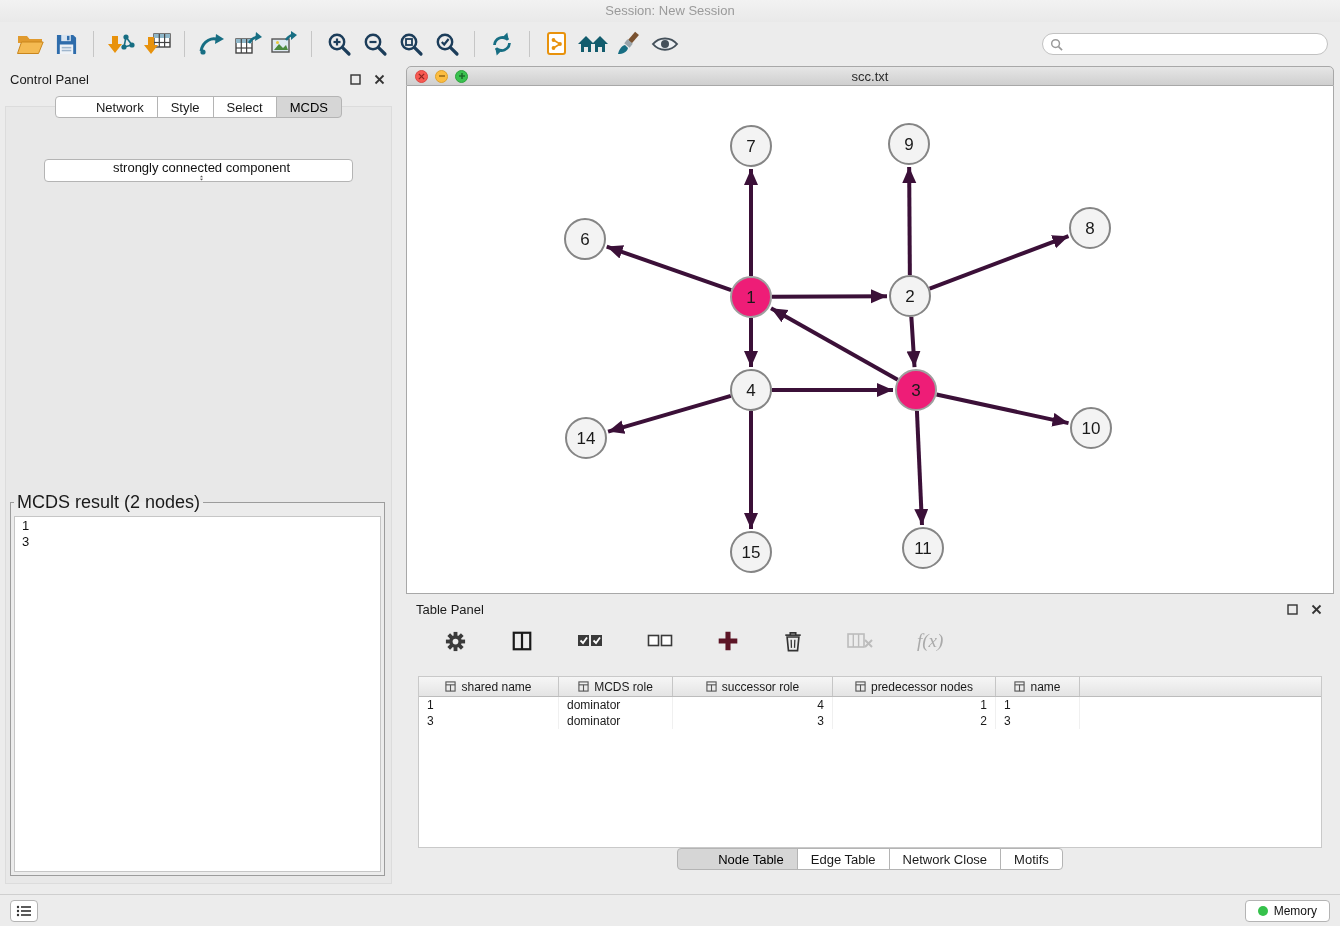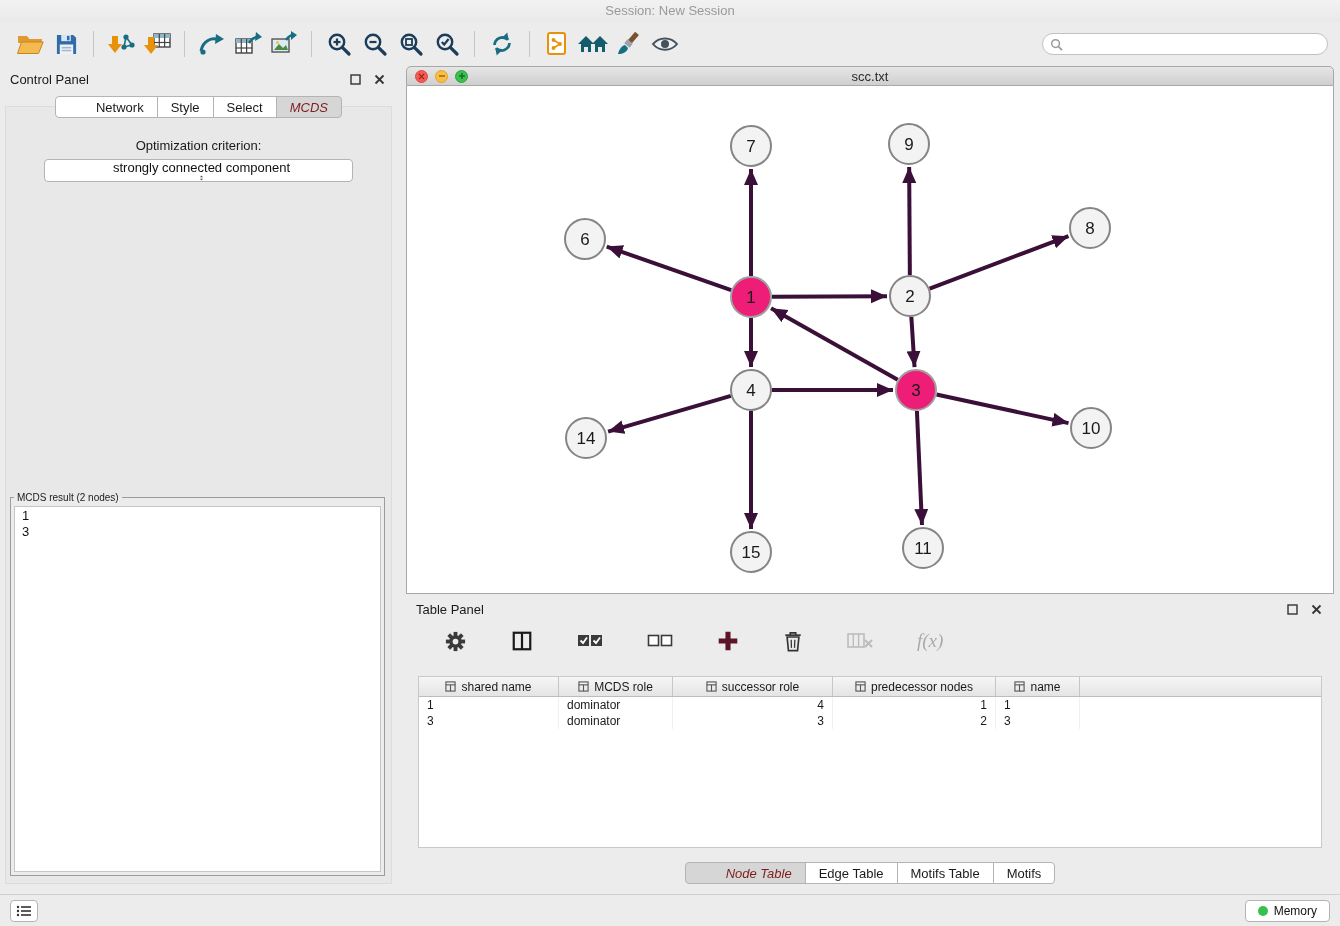--- a/index.html
+++ b/index.html
@@ -22,29 +22,29 @@
   .panel-header .spacer{flex:1;}
   .ph-btn{width:16px;height:16px;display:flex;align-items:center;justify-content:center;background:none;border:none;padding:0;margin-left:8px;}
 
   
   .control-panel{position:absolute;top:66px;left:0;width:397px;height:820px;background:#ececec;}
   .cp-content{position:absolute;top:40px;left:5px;right:5px;bottom:2px;background:#e8e8e8;border:1px solid #dcdcdc;}
   .cp-tabs{position:absolute;top:30px;left:0;right:0;display:flex;justify-content:center;z-index:2;}
   .seg-btn{font:13px "Liberation Sans",sans-serif;background:#fff;border:1px solid #b4b4b4;padding:2px 13px;margin-left:-1px;color:#1a1a1a;height:22px;box-sizing:border-box;}
   .seg-btn:first-child{border-radius:4px 0 0 4px;margin-left:0;padding-left:40px;}
   .seg-btn:last-child{border-radius:0 4px 4px 0;}
-  .seg-active{background:#d6d6d6;color:#7f1d1d;font-style:italic;}
+  .seg-active{background:#d6d6d6;color:#000000;}
   .opt-label{position:absolute;top:72px;left:0;right:0;text-align:center;font-size:13px;color:#1a1a1a;}
   .dropdown{position:absolute;top:93px;left:44px;right:44px;height:23px;background:#fff;border:1px solid #b4b4b4;border-radius:4px;
     display:flex;align-items:center;padding:0 4px 0 10px;font-size:13px;color:#111;box-sizing:border-box;flex-direction:column;}
   .dropdown .spacer{flex:1;}
   .btn-row{position:absolute;top:126px;left:0;right:0;display:flex;justify-content:center;gap:16px;}
   .mac-btn{background:#fff;border:1px solid #b4b4b4;border-radius:4px;height:22px;font:13px "Liberation Sans",sans-serif;padding:0 15px;color:#111;}
   .result-box{position:absolute;left:10px;right:12px;top:426px;bottom:10px;border:1px solid #9c9c9c;margin:0;padding:3px;background:#ececec;}
-  .result-box legend{font-size:10px;color:#1a1a1a;padding:0 3px;margin-top:43px;}
+  .result-box legend{font-size:18px;color:#1a1a1a;padding:0 3px;margin-top:43px;}
   .result-list{width:100%;height:100%;background:#fff;border:1px solid #c6c6c6;font-size:13px;color:#111;
     padding:1px 7px;box-sizing:border-box;line-height:16px;overflow:hidden;}
 
   
   .network-window{position:absolute;left:406px;top:66px;width:928px;height:528px;}
   .nw-titlebar{height:20px;background:linear-gradient(#e6e6e6,#cfcfcf);border:1px solid #a8a8a8;border-radius:5px 5px 0 0;
     display:flex;align-items:center;padding:4px 8px;box-sizing:border-box;position:relative;}
   .nw-title{position:absolute;left:0;right:0;text-align:center;font-size:13px;color:#2a2a2a;}
   .lights{display:flex;gap:7px;z-index:2;}
   .light{width:13px;height:13px;border-radius:50%;display:flex;align-items:center;justify-content:center;padding:0;border:none;}
@@ -57,21 +57,21 @@
   .table-panel{position:absolute;left:406px;top:596px;width:928px;height:290px;background:#ececec;}
   .tp-toolbar{position:absolute;top:26px;left:14px;height:38px;display:flex;align-items:center;gap:20px;}
   .tp-btn{background:none;border:none;padding:0;display:flex;align-items:center;justify-content:center;height:28px;margin-left:24px;}
   .fx{font-family:"Liberation Serif",serif;font-style:italic;font-size:19px;color:#aaaaaa;}
   .tp-table{position:absolute;left:12px;right:12px;top:80px;height:170px;background:#fff;border:1px solid #c9c9c9;overflow:hidden;}
   .thead{display:flex;height:19px;background:linear-gradient(#f6f6f6,#e4e4e4);border-bottom:1px solid #bcbcbc;}
   .th{display:flex;align-items:center;gap:5px;font-size:12px;color:#1a1a1a;border-right:1px solid #c6c6c6;
     padding:0 4px;box-sizing:border-box;justify-content:center;}
   .tr{display:flex;height:16px;background:#fff;}
   .td{font-size:12px;color:#1a1a1a;padding:0 8px;box-sizing:border-box;line-height:16px;border-right:1px solid #f0f0f0;}
-  .tp-tabs{position:absolute;bottom:2px;left:0;right:0;display:flex;justify-content:center;}
+  .tp-tabs{position:absolute;bottom:16px;left:0;right:0;display:flex;justify-content:center;}
 
   
   .statusbar{position:absolute;left:0;right:0;bottom:0;height:32px;border-top:1px solid #cfcfcf;display:flex;align-items:center;padding:0 10px;box-sizing:border-box;}
   .status-btn{background:#fff;border:1px solid #b4b4b4;border-radius:4px;height:22px;display:flex;align-items:center;justify-content:center;padding:0 5px;}
   .memory-btn{margin-left:auto;display:flex;align-items:center;gap:6px;font:12px "Liberation Sans",sans-serif;color:#111;
     background:#fff;border:1px solid #b4b4b4;border-radius:4px;height:22px;padding:0 12px;}
   .green-dot{width:10px;height:10px;border-radius:50%;background:#35c14b;display:inline-block;}
 </style>
 </head>
 <body>
@@ -245,21 +245,20 @@
       </button>
     </div>
     <div class="cp-content"></div>
     <div class="cp-tabs">
         <button class="seg-btn">Network</button>
         <button class="seg-btn">Style</button>
         <button class="seg-btn">Select</button>
         <button class="seg-btn seg-active">MCDS</button>
       </div>
 
-    <div class="opt-label">Optimization criterion:</div>
 
     <div class="dropdown">
       <span>strongly connected component</span>
       <span class="spacer"></span>
       <svg width="9" height="14" viewBox="0 0 9 14">
         <path d="M4.5 1 L8 5.2 H1 Z" fill="#555"></path>
         <path d="M4.5 13 L1 8.8 H8 Z" fill="#555"></path>
       </svg>
     </div>
 
@@ -503,21 +502,21 @@
             <div class="td" style="width: 160px; text-align: right;">3</div>
             <div class="td" style="width: 163px; text-align: right;">2</div>
             <div class="td" style="width: 84px; text-align: left;">3</div>
           </div>
         </div>
     </div>
 
     <div class="tp-tabs">
         <button class="seg-btn seg-active">Node Table</button>
         <button class="seg-btn">Edge Table</button>
-        <button class="seg-btn">Motifs Table</button>
+        <button class="seg-btn">Network Close</button>
         <button class="seg-btn">Motifs</button>
       </div>
   </div>
 
   <div class="statusbar">
     <button class="status-btn">
       <svg width="16" height="14" viewBox="0 0 16 14">
         <circle cx="2" cy="3" r="1.2" fill="#333"></circle>
           <line x1="5" y1="3" x2="15" y2="3" stroke="#333" stroke-width="1.6"></line>
         <circle cx="2" cy="7" r="1.2" fill="#333"></circle>

